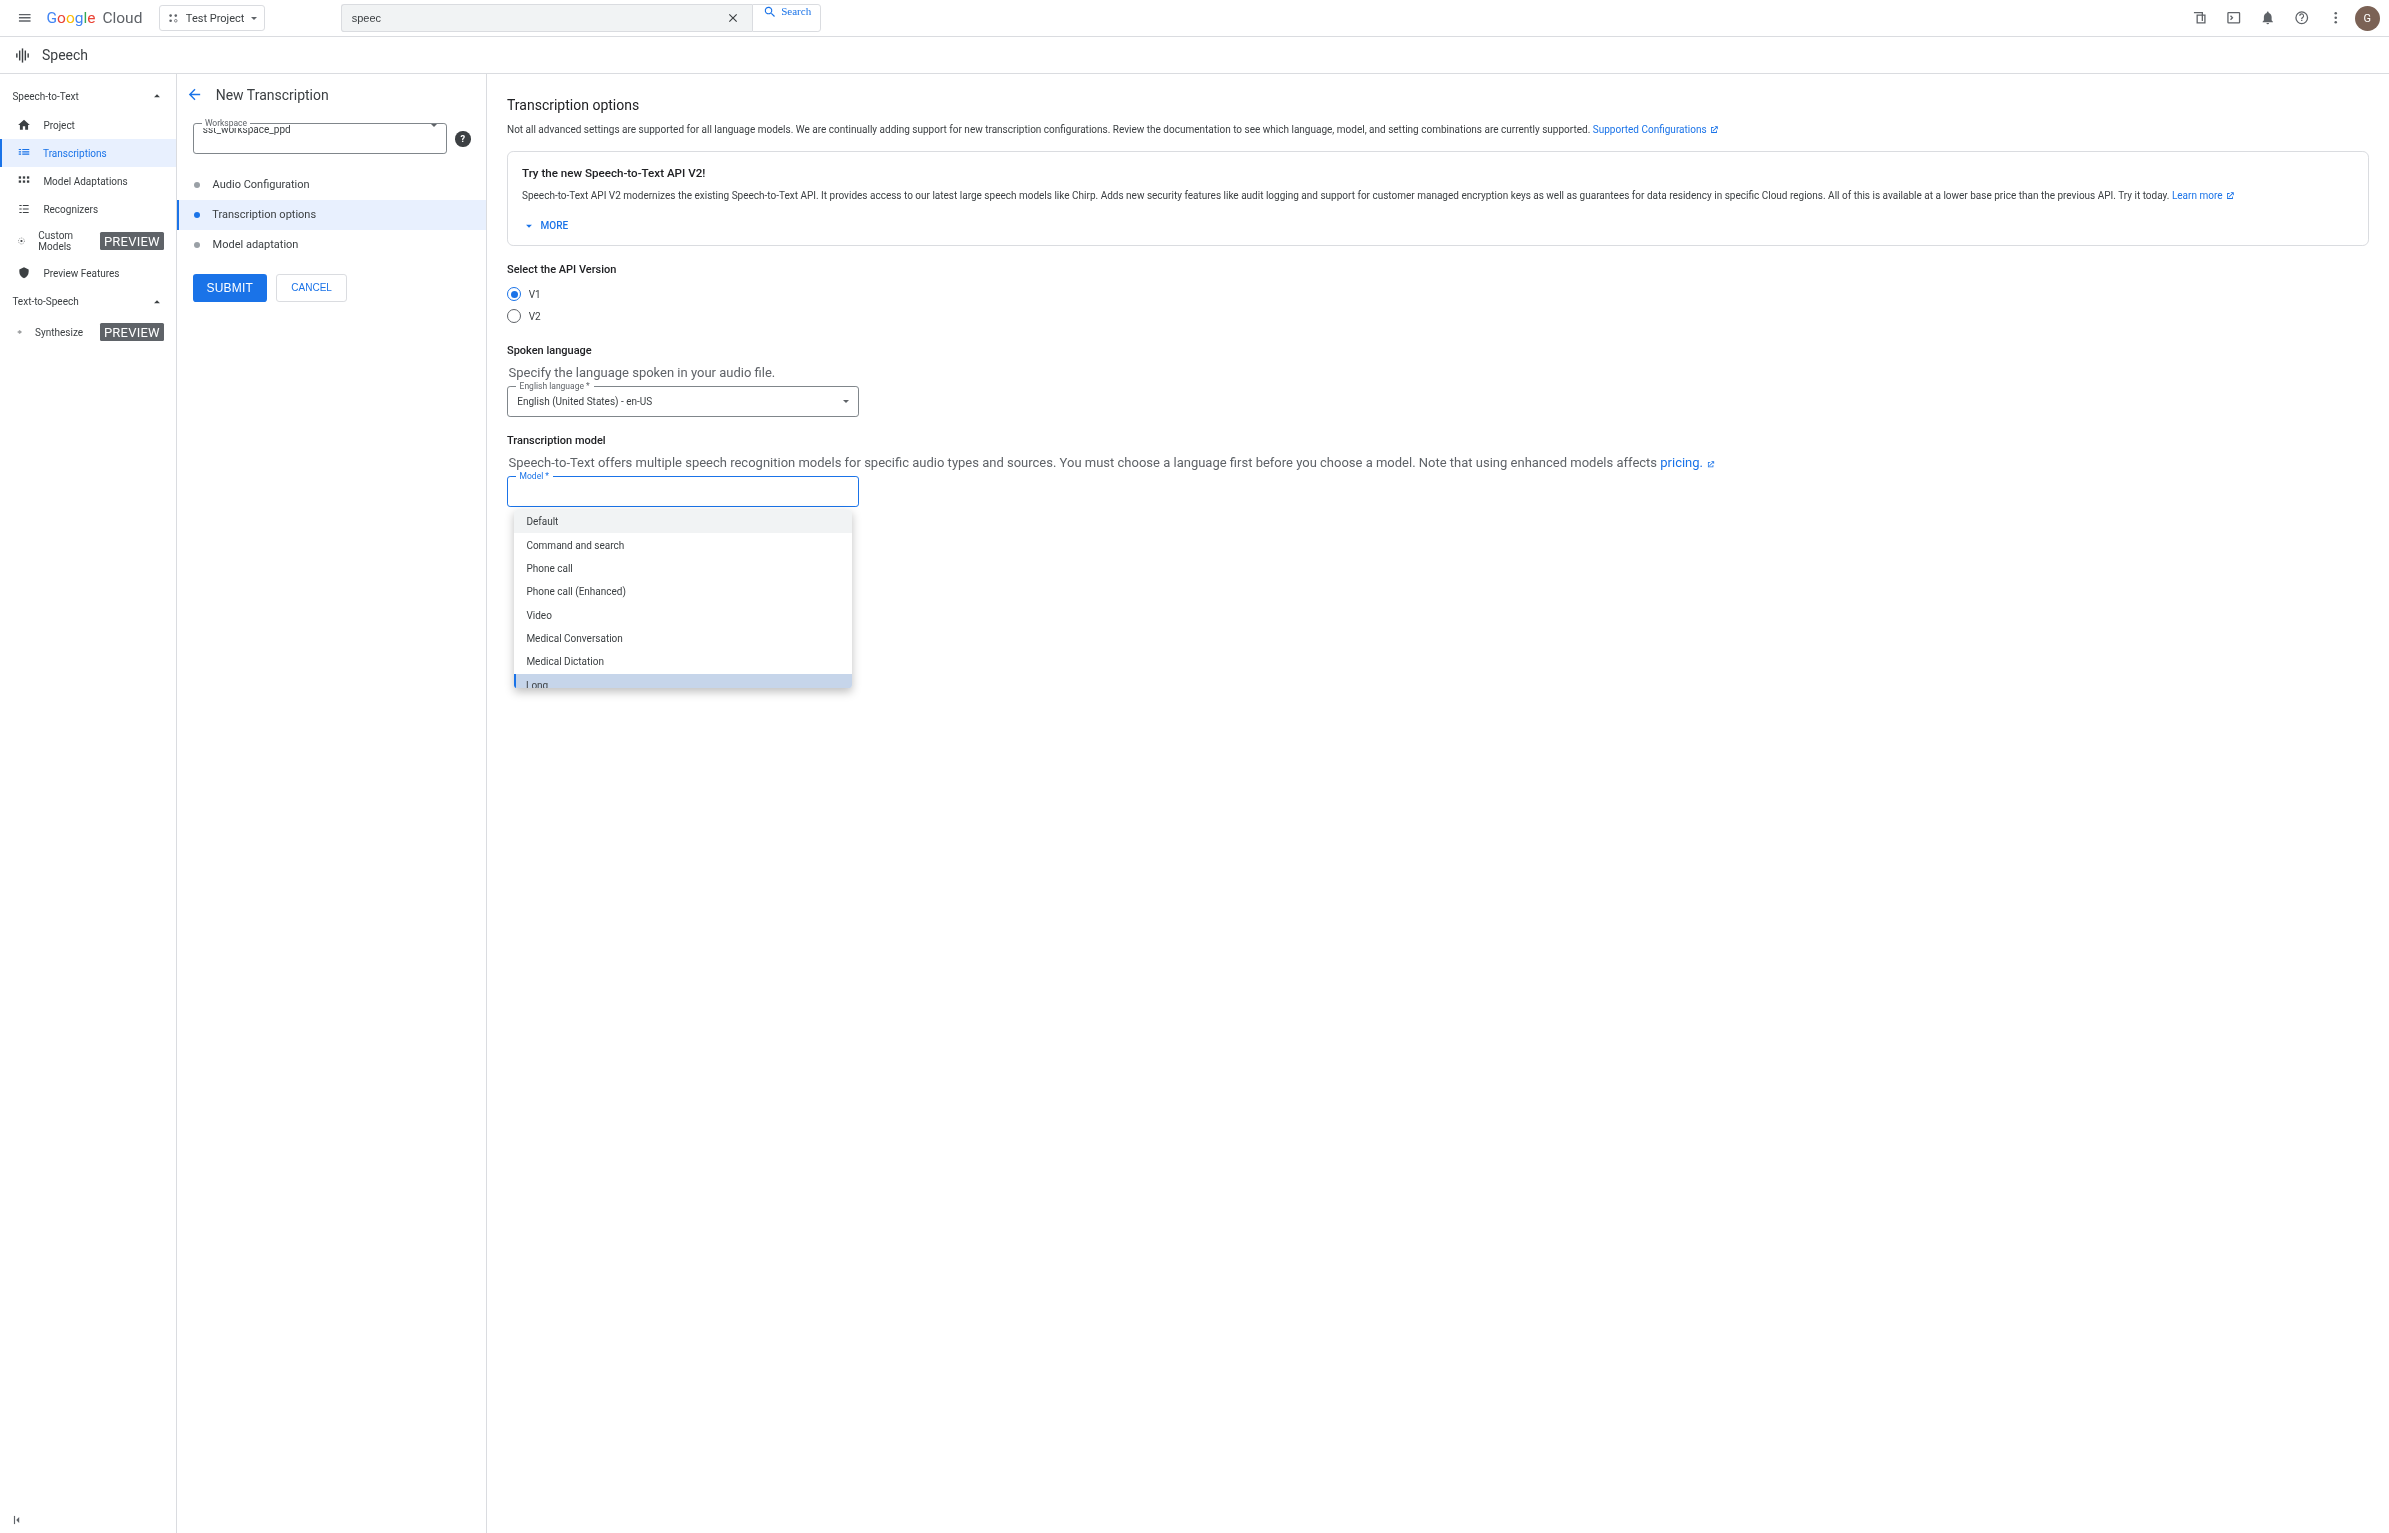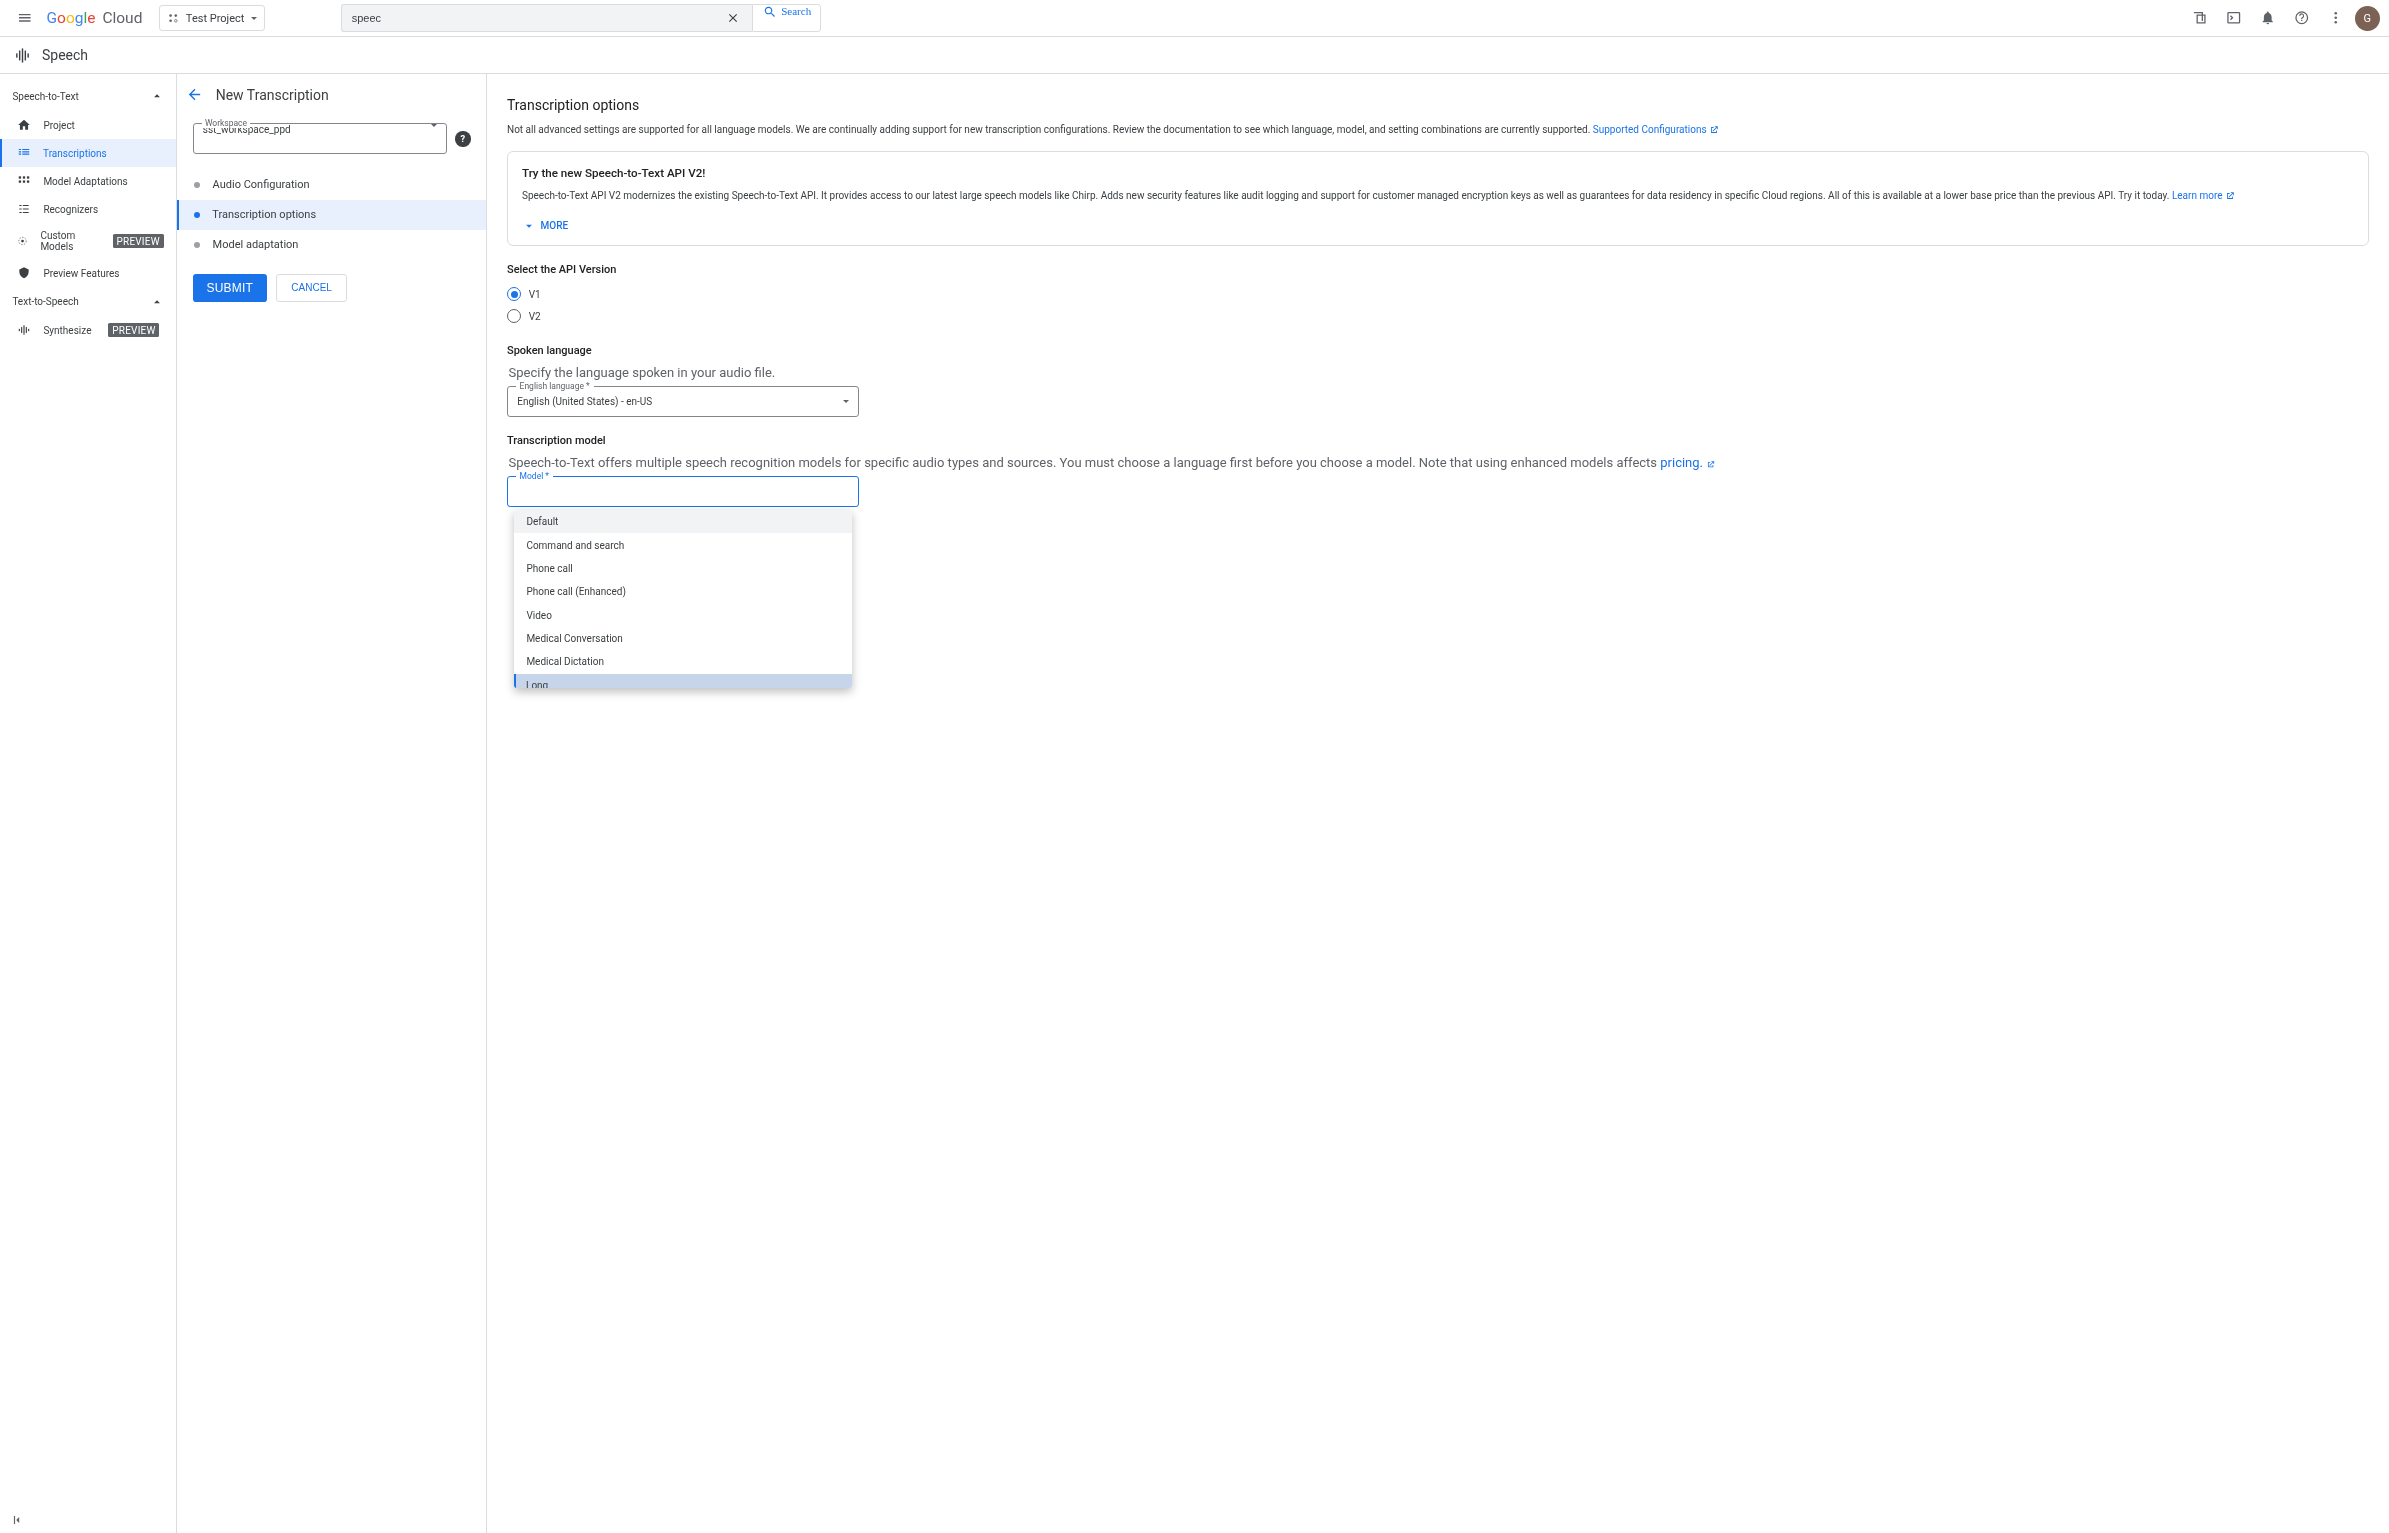--- a/index.html
+++ b/index.html
@@ -26,21 +26,21 @@
 .secondbar { height:37px; display:flex; align-items:center; padding:0 14px; border-bottom:0.8px solid #dadce0; gap:11px; }
 .secondbar .svc-title { font-size:14px; color:#3c4043; }
 
 
 .main { display:flex; height: calc(100vh - 74px); }
 .sidebar { width:177px; border-right:0.8px solid #dadce0; padding-top:7.7px; position:relative; }
 .nav-group-hdr { display:flex; align-items:center; justify-content:space-between; padding:7.7px 12.4px; font-size:10px; color:#3c4043; cursor:pointer;gap:24px; }
 .nav-item { display:flex; align-items:center; gap:12.4px; padding:7px 12.4px 7px 17px; font-size:10px; color:#3c4043; cursor:pointer; }
 .nav-item.active { background:#e8f0fe; color:#1a73e8; border-left:2.3px solid #1a73e8; padding-left:14.7px; }
 .nav-item.active svg { color:#1a73e8; }
-.badge { background:#5f6368; color:#fff; font-size:10px; padding:1.5px 3.9px; border-radius:1.5px; letter-spacing:0.2px; margin-left:4.6px; }
+.badge { background:#5f6368; color:#fff; font-size:13px; padding:1.5px 3.9px; border-radius:1.5px; letter-spacing:0.2px; margin-left:4.6px; }
 .collapse-handle { position:absolute; bottom:6.2px; left:11px; cursor:pointer; color:#5f6368; }
 
 
 .stepper-col { width:310px; border-right:0.8px solid #dadce0; padding:0; }
 .page-header { display:flex; align-items:center; gap:12.4px; padding:12.4px 15.5px 12.4px 9.3px; }
 .page-header .back { color:#1a73e8; cursor:pointer; }
 .page-title { font-size:14px; color:#3c4043; }
 .workspace-field { margin:7.7px 15.5px 0 15.5px; position:relative; }
 .ws-row { display:flex; align-items:center; gap:7.7px; }
 .fld { border:0.8px solid #80868b; border-radius:3.1px; height:31px; display:flex; align-items:flex-start; padding:0 9.3px; flex:1; cursor:pointer; justify-content:space-between; }

